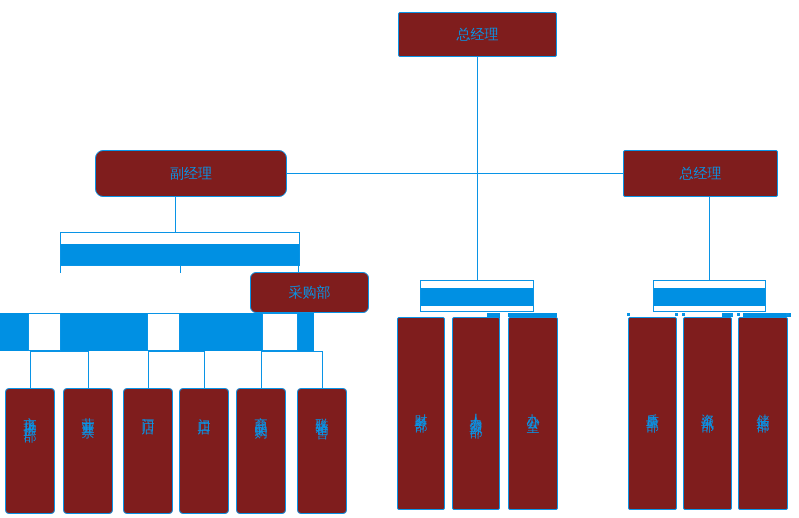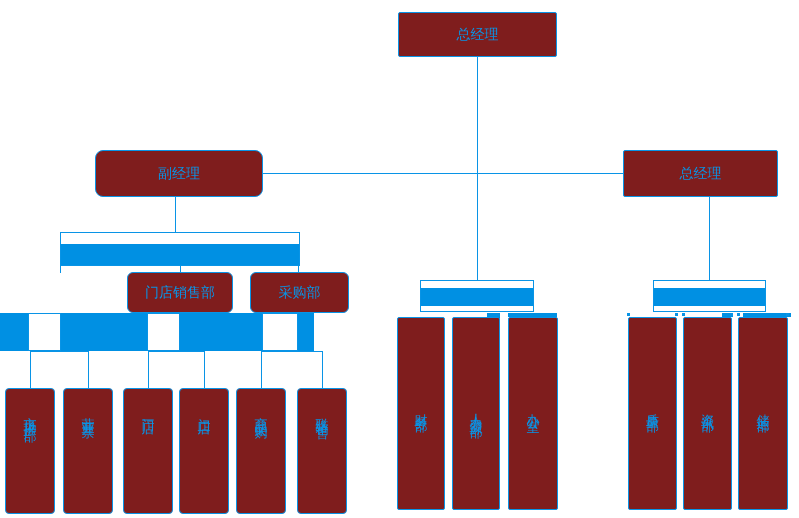--- a/index.html
+++ b/index.html
@@ -57,35 +57,32 @@
   <div class="line" style="left:255px;top:173px;width:368px;height:1px;"></div>
   <div class="line" style="left:175px;top:197px;width:1px;height:35px;"></div>
   <div class="line" style="left:709px;top:197px;width:1px;height:83px;"></div>
   <div class="line" style="left:60px;top:266px;width:1px;height:7px;"></div>
   <div class="line" style="left:180px;top:266px;width:1px;height:7px;"></div>
   <div class="line" style="left:298px;top:266px;width:1px;height:7px;"></div>
 
   <div class="box r2" style="left:398px;top:12px;width:159px;height:45px;">
     <span>总经理</span>
   </div>
-  <div class="box r8" style="left:95px;top:150px;width:168px;height:47px;">
+  <div class="box r8" style="left:95px;top:150px;width:192px;height:47px;">
     <span>副经理</span>
   </div>
   <div class="box r2" style="left:623px;top:150px;width:155px;height:47px;">
     <span>总经理</span>
   </div>
 
   <div class="band" style="left:60px;top:232px;width:240px;height:34px;">
     <div class="bar bar-bottom"></div>
   </div>
 
-  <div class="box r6" style="left:127px;top:272px;width:106px;height:41px;">
-    <span>门店销售部</span>
-  </div>
-  <div class="box r6" style="left:250px;top:272px;width:99px;height:41px;">
+  <div class="box r6" style="left:250px;top:272px;width:119px;height:41px;">
     <span>采购部</span>
   </div>
 
   <div class="solidband" style="left:0px;top:313px;width:314px;height:38px;"></div>
   <div class="window" style="left:28px;top:313px;width:33px;height:38px;"></div>
   <div class="window" style="left:147px;top:313px;width:33px;height:38px;"></div>
   <div class="window" style="left:262px;top:313px;width:36px;height:38px;"></div>
 
   <div class="line" style="left:30px;top:351px;width:59px;height:1px;"></div>
   <div class="line" style="left:148px;top:351px;width:57px;height:1px;"></div>

